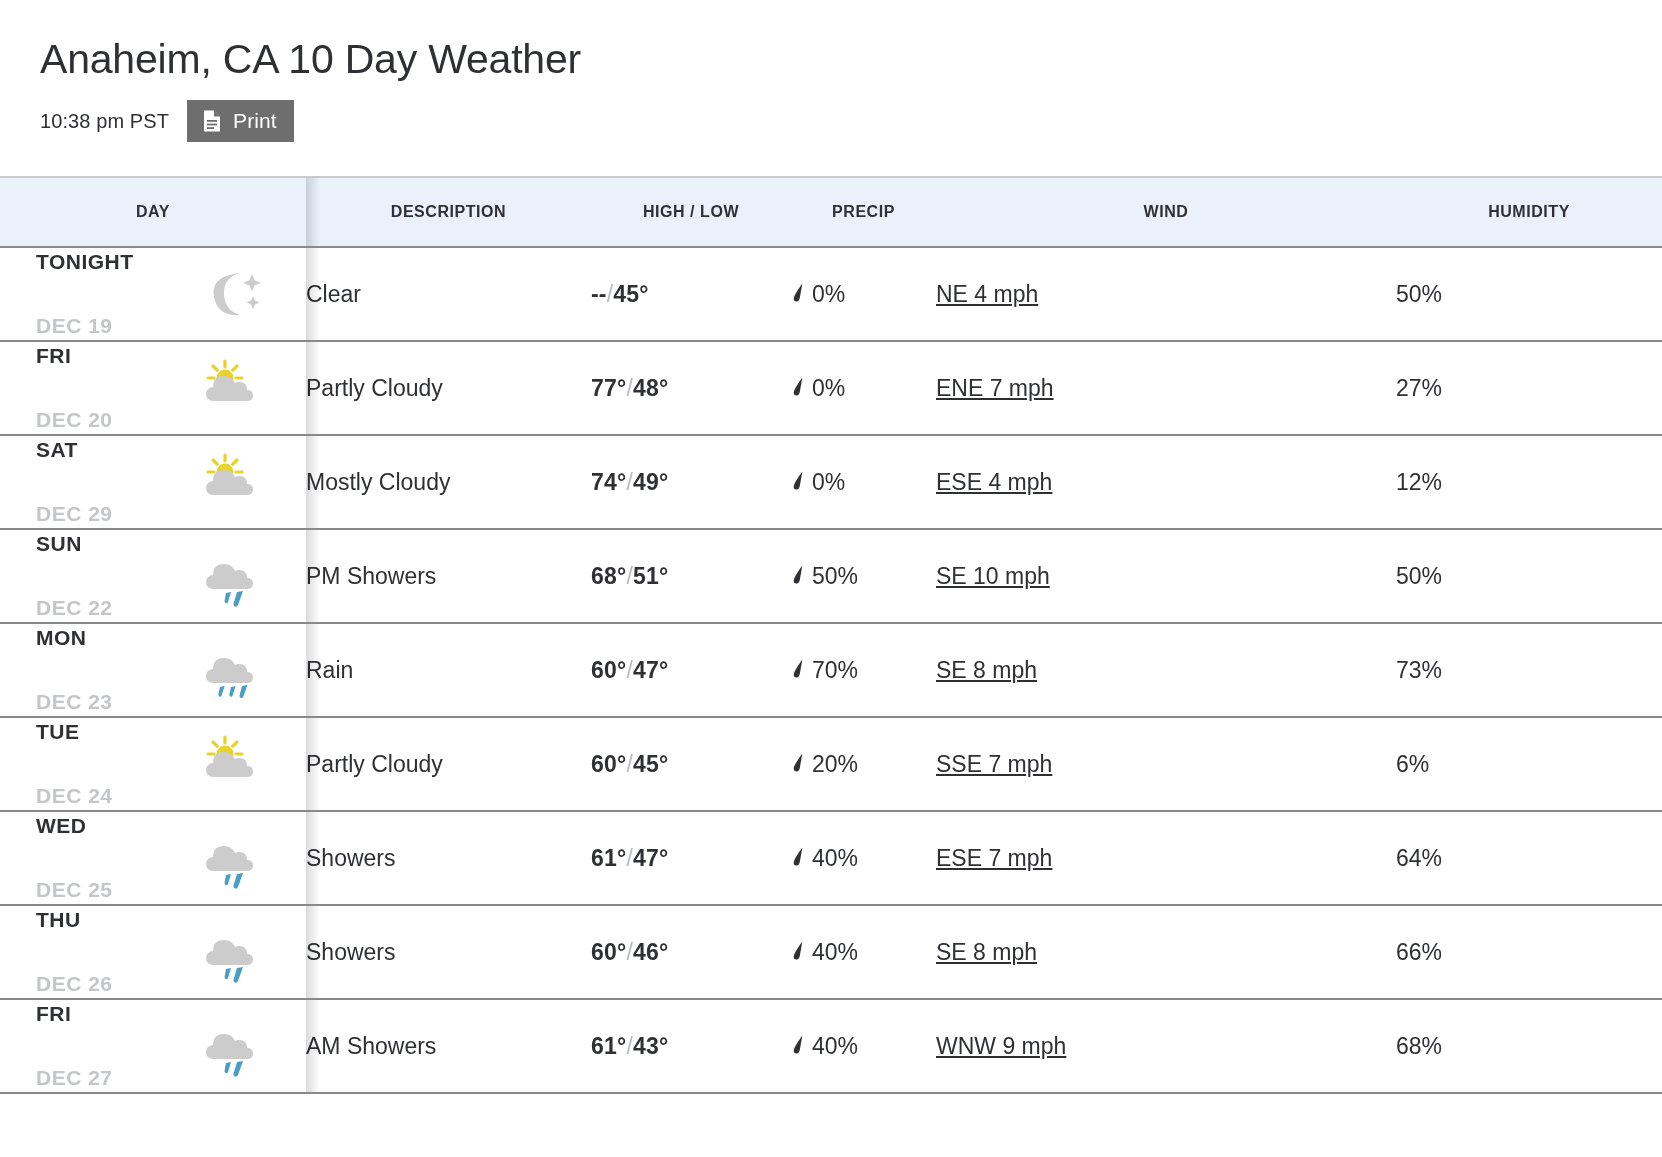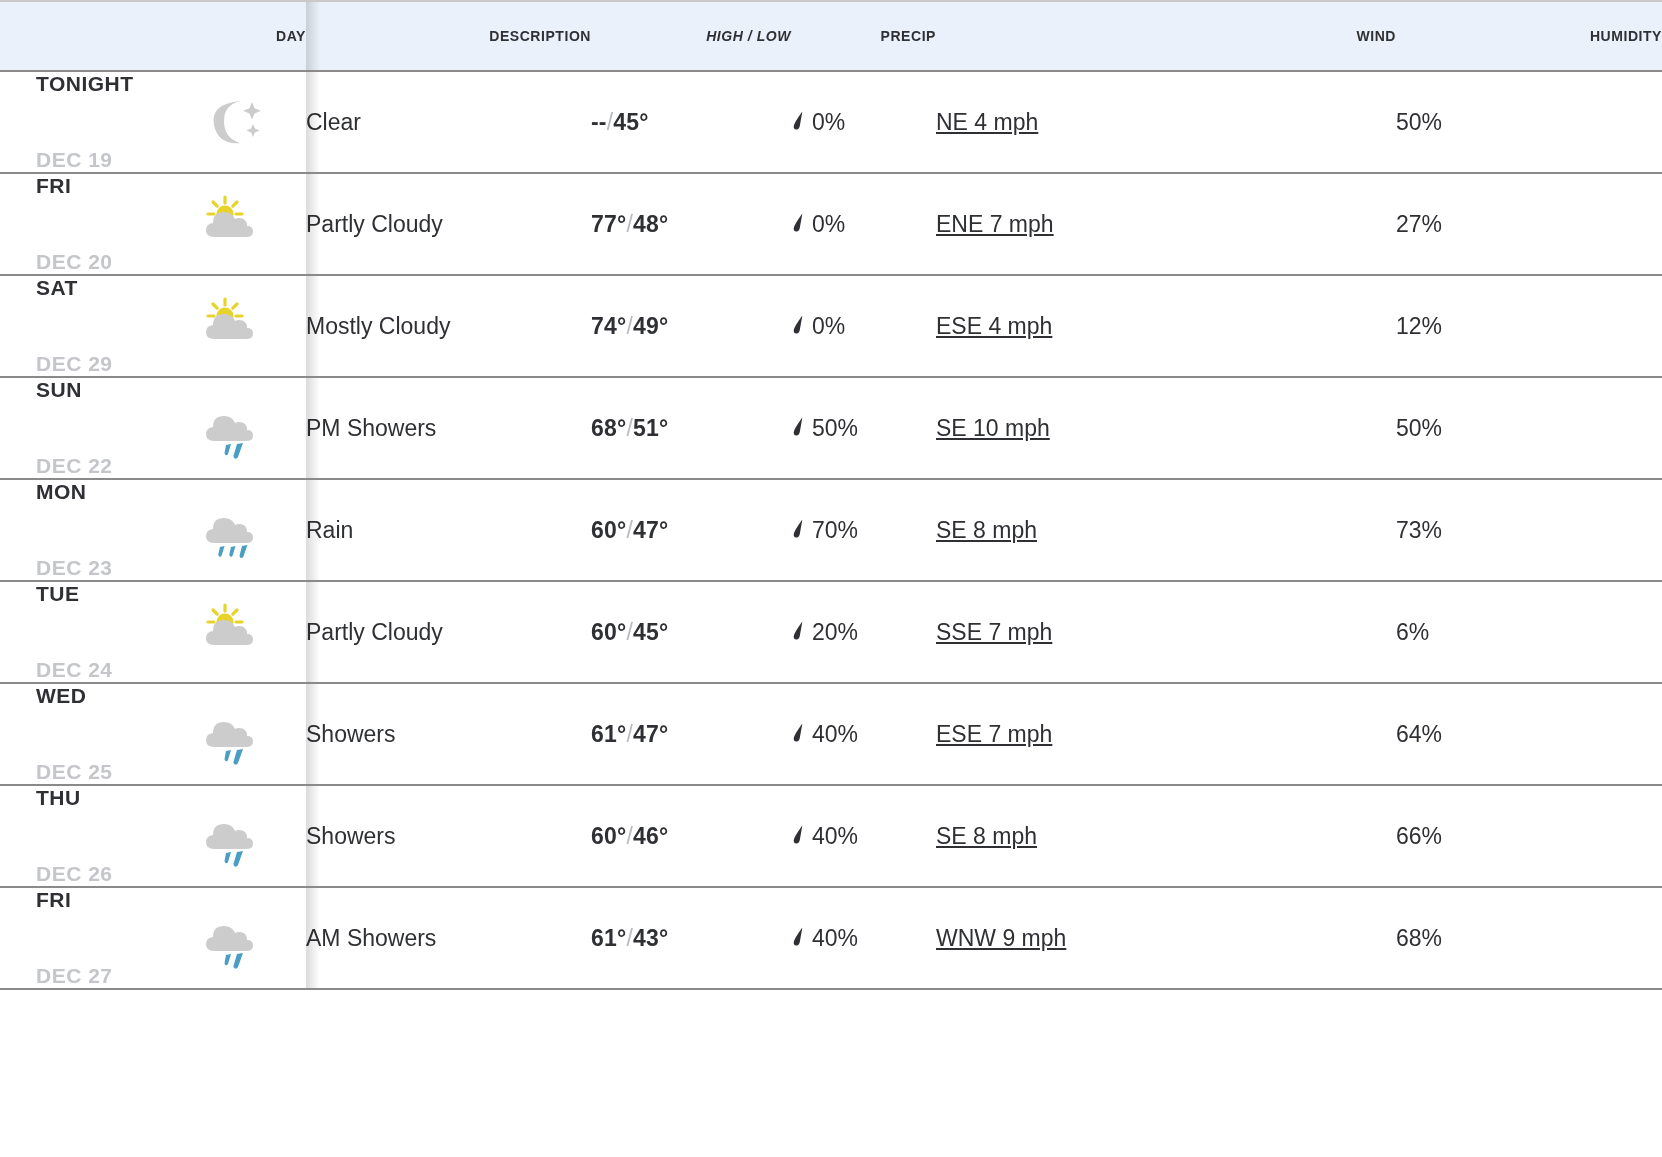--- a/index.html
+++ b/index.html
@@ -71,41 +71,41 @@
   
   .wx-table {
     width: 1662px;
     border-collapse: collapse;
     table-layout: fixed;
   }
 
   .wx-table thead th {
     background: #eaf1fa;
     height: 70px;
-    font-size: 14px;
+    font-size: 16px;
     font-weight: 700;
     letter-spacing: 0.55px;
     color: #2f3033;
-    text-align: right;
+    text-align: center;
     vertical-align: middle;
     border-bottom: 2px solid #8a8a8a;
     border-top: 2px solid #c9c9c9;
     padding: 0;
   }
 
   .col-day    { width: 306px; }
   .col-desc   { width: 285px; }
   .col-temp   { width: 200px; }
   .col-precip { width: 145px; }
   .col-wind   { width: 460px; }
   .col-hum    { width: 266px; }
 
   th.col-day    { padding-left: 36px; }
   th.col-desc   { padding-left: 24px; }
-  th.col-temp   { padding-left: 0px; text-align: left; font-style: italic; }
+  th.col-temp   { padding-left: 0px; text-align: left; }
   th.col-precip { padding-left: 0px; }
   th.col-wind   { padding-left: 0px; }
   th.col-hum    { padding-left: 0px; margin-left: 44px; }
 
   .wx-table tbody td {
     height: 94px;
     border-bottom: 2px solid #8a8a8a;
     vertical-align: middle;
     padding: 0;
     background: #fff;
@@ -127,21 +127,21 @@
     z-index: 3;
   }
 
   .day-inner {
     display: flex;
     align-items: center;
     justify-content: space-between;
     padding-left: 36px;
     padding-right: 30px;
   }
-  .day-text { display: flex; flex-direction: column; gap: 20px; justify-content: center; }
+  .day-text { display: flex; flex-direction: column; gap: 8px; justify-content: center; }
   .day-name {
     font-size: 21px;
     font-weight: 700;
     letter-spacing: 0.5px;
     color: #2f3033;
   }
   .day-date {
     font-size: 21px;
     font-weight: 700;
     letter-spacing: 0.5px;
@@ -161,20 +161,38 @@
   .precip-pct { font-size: 23px; }
 
   .cell-wind { font-size: 23px; white-space: nowrap; text-decoration: underline; }
   .cell-hum { font-size: 23px; }
 </style>
 </head>
 <body>
 
 <div class="page">
 
+  <div class="header">
+    <h1 class="page-title">Anaheim, CA 10 Day Weather</h1>
+    <div class="meta-row">
+      <span class="timestamp">10:38 pm PST</span>
+      <button class="print-button">
+        <span style="display:inline-flex;">
+          <svg width="22" height="24" viewBox="0 0 22 24" aria-hidden="true">
+            <path d="M3 1.5 h10 l6 6 v15 a0 0 0 0 1 0 0 h-16 z" fill="#ffffff"></path>
+            <path d="M13 1.5 l6 6 h-6 z" fill="#6e6e6e"></path>
+            <rect x="6" y="11" width="10" height="1.8" fill="#6e6e6e"></rect>
+            <rect x="6" y="14.6" width="10" height="1.8" fill="#6e6e6e"></rect>
+            <rect x="6" y="18.2" width="7" height="1.8" fill="#6e6e6e"></rect>
+          </svg>
+        </span>
+        <span class="print-label">Print</span>
+      </button>
+    </div>
+  </div>
 
   <table class="wx-table">
     <thead>
       <tr>
         <th class="col-day">DAY</th>
         <th class="col-desc">DESCRIPTION</th>
         <th class="col-temp">HIGH / LOW</th>
         <th class="col-precip">PRECIP</th>
         <th class="col-wind">WIND</th>
         <th class="col-hum">HUMIDITY</th>

